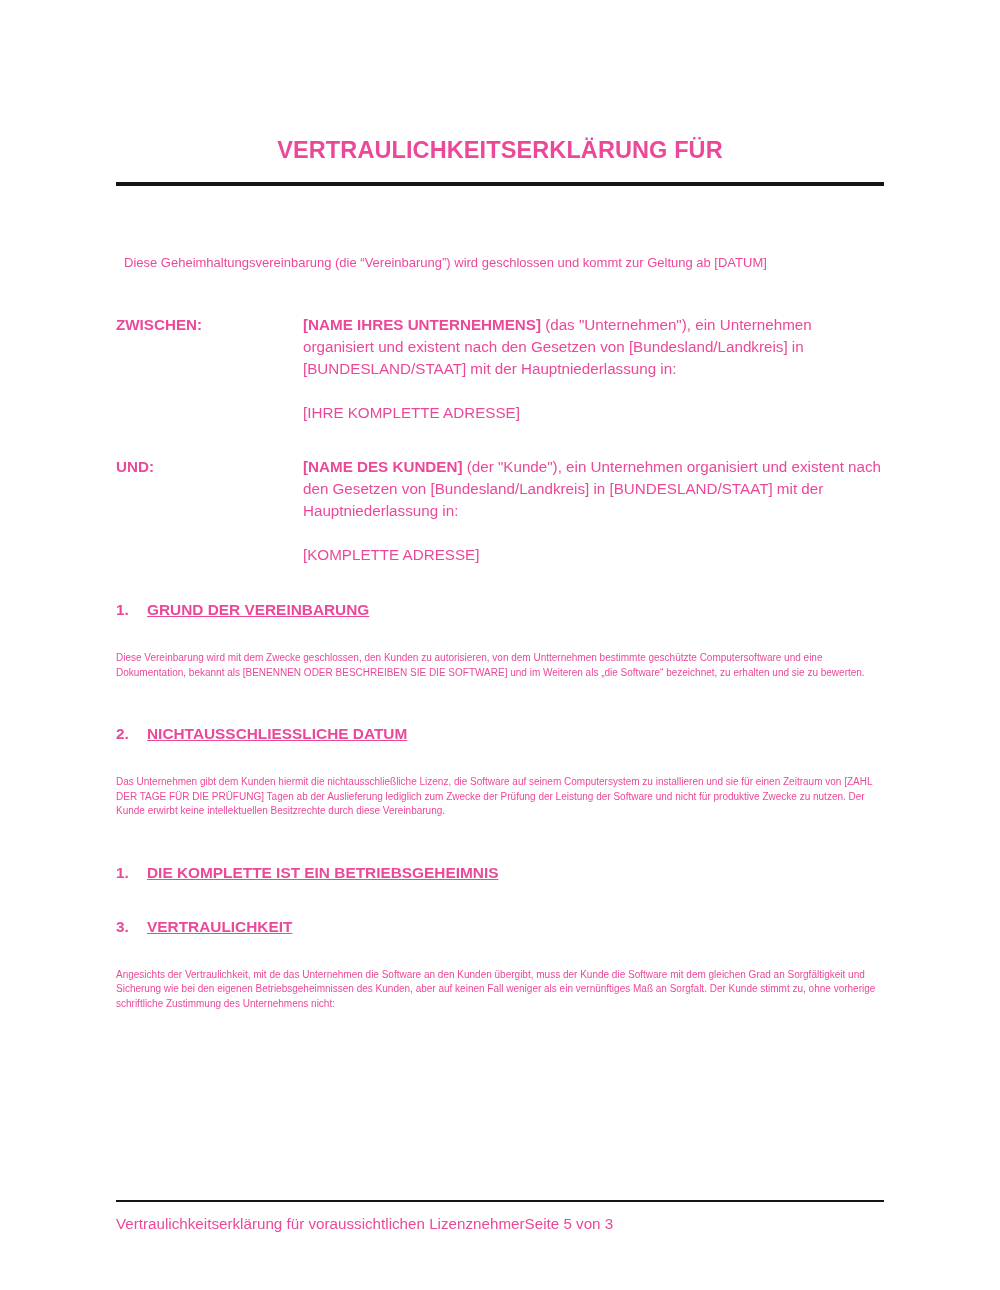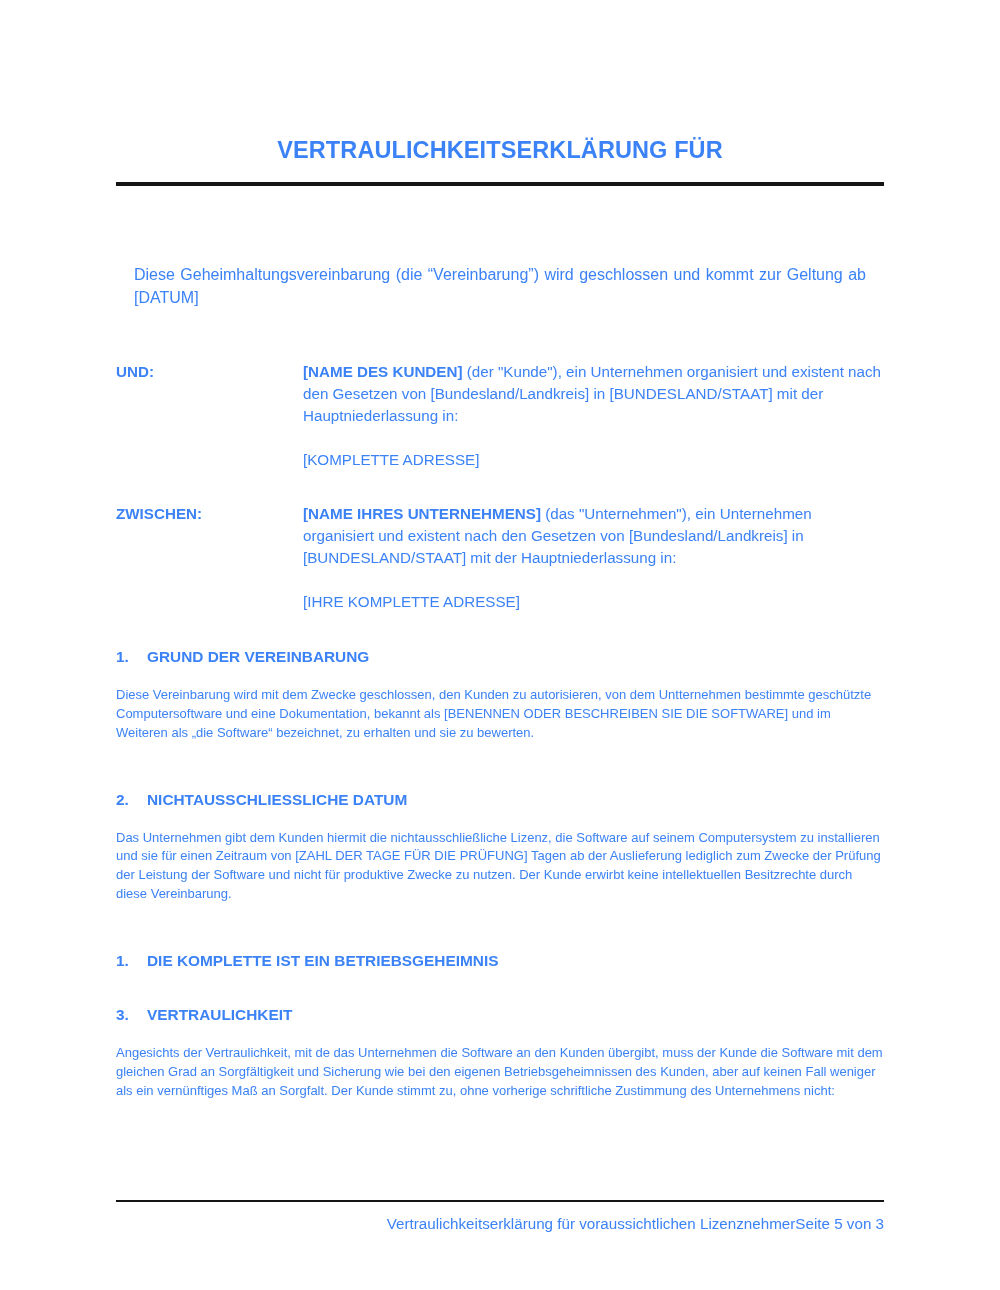--- a/index.html
+++ b/index.html
@@ -6,21 +6,21 @@
     margin: 0;
     padding: 0;
     background: #ffffff;
   }
   .page {
     position: relative;
     width: 1000px;
     height: 1290px;
     background: #ffffff;
     font-family: "Liberation Sans", sans-serif;
-    color: #3b82f6;
+    color: #ec4899;
     box-sizing: border-box;
     overflow: hidden;
   }
   .content {
     position: absolute;
     left: 116px;
     top: 0;
     width: 768px;
   }
 
@@ -36,23 +36,23 @@
   }
   .title-rule {
     margin-top: 16px;
     height: 4px;
     background: #141414;
     width: 768px;
   }
 
   
   .intro {
-    margin: 18px;
+    margin: 8px;
     padding-top: 60px;
-    font-size: 16px;
+    font-size: 13px;
     line-height: 1.42;
     text-align: justify;
   }
 
   
   .party {
     display: flex;
     padding-top: 33px;
     font-size: 15.2px;
     line-height: 1.44;
@@ -85,75 +85,76 @@
     display: flex;
     font-size: 15.4px;
     font-weight: bold;
     line-height: 1.3;
   }
   .section-num {
     flex: 0 0 31px;
   }
   .section-title {
     flex: 1 1 auto;
+    text-decoration: underline;
   }
   .section-body {
-    margin-top: 19px;
-    font-size: 13px;
+    margin-top: 31px;
+    font-size: 10px;
     line-height: 1.45;
   }
 
   
   .footer {
     position: absolute;
     left: 116px;
     top: 1200px;
     width: 768px;
   }
   .footer-rule {
     height: 2px;
     background: #141414;
     width: 768px;
   }
   .footer-row {
     display: flex;
-    justify-content: flex-end;
+    justify-content: flex-start;
     align-items: baseline;
     margin-top: 12px;
     font-size: 15.2px;
     line-height: 1.3;
   }
 </style>
 </head>
 <body>
 
 <div class="page">
   <div class="content">
 
     <h1 class="doc-title">
       <span>VERTRAULICHKEITSERKLÄRUNG FÜR</span><br>
     </h1>
 
     <div class="title-rule"></div>
 
     <p class="intro">Diese Geheimhaltungsvereinbarung (die “Vereinbarung”) wird geschlossen und kommt zur Geltung ab [DATUM]</p>
 
+    <div class="party party-zwischen">
+      <div class="party-label">ZWISCHEN:</div>
+      <div class="party-body">
+        <div><span class="strong">[NAME IHRES UNTERNEHMENS]</span><span> (das "Unternehmen"), ein Unternehmen organisiert und existent  nach den Gesetzen von [Bundesland/Landkreis] in [BUNDESLAND/STAAT] mit der Hauptniederlassung in:</span></div>
+        <div class="party-address">[IHRE KOMPLETTE ADRESSE]</div>
+      </div>
+    </div>
+
     <div class="party party-und">
       <div class="party-label">UND:</div>
       <div class="party-body">
         <div><span class="strong">[NAME DES KUNDEN]</span><span> (der "Kunde"), ein Unternehmen organisiert und existent nach den Gesetzen von [Bundesland/Landkreis] in [BUNDESLAND/STAAT] mit der Hauptniederlassung in:</span></div>
         <div class="party-address">[KOMPLETTE ADRESSE]</div>
-      </div>
-    </div>
-
-    <div class="party party-zwischen">
-      <div class="party-label">ZWISCHEN:</div>
-      <div class="party-body">
-        <div><span class="strong">[NAME IHRES UNTERNEHMENS]</span><span> (das "Unternehmen"), ein Unternehmen organisiert und existent  nach den Gesetzen von [Bundesland/Landkreis] in [BUNDESLAND/STAAT] mit der Hauptniederlassung in:</span></div>
-        <div class="party-address">[IHRE KOMPLETTE ADRESSE]</div>
       </div>
     </div>
 
     <div class="section">
       <div class="section-heading">
         <span class="section-num">1.</span>
         <span class="section-title">GRUND DER VEREINBARUNG</span>
       </div>
       <p class="section-body">Diese Vereinbarung wird mit dem Zwecke geschlossen, den Kunden zu autorisieren, von dem Untternehmen  bestimmte geschützte Computersoftware und eine Dokumentation, bekannt als [BENENNEN  ODER BESCHREIBEN SIE DIE SOFTWARE] und im Weiteren als „die Software“ bezeichnet, zu erhalten und sie zu bewerten.</p>
     </div>

